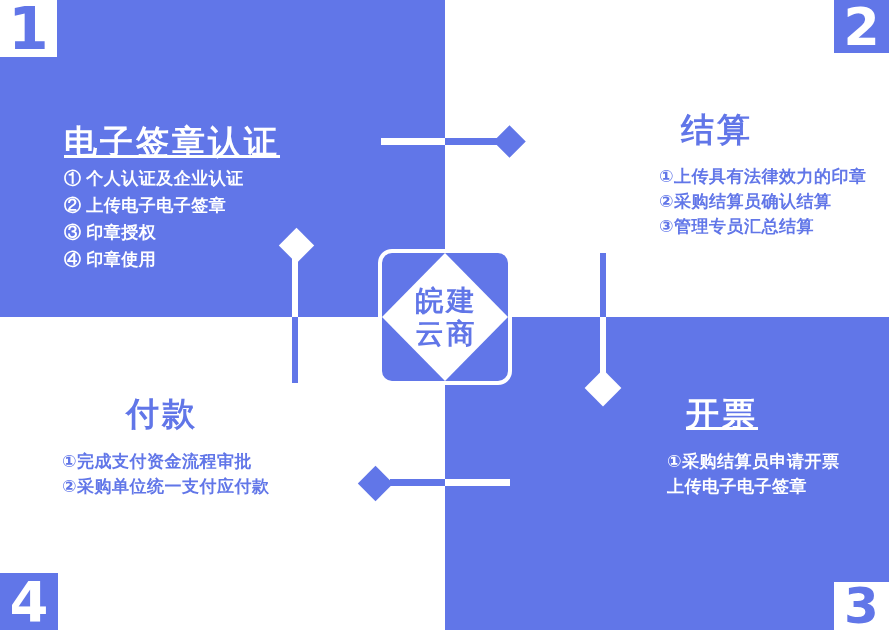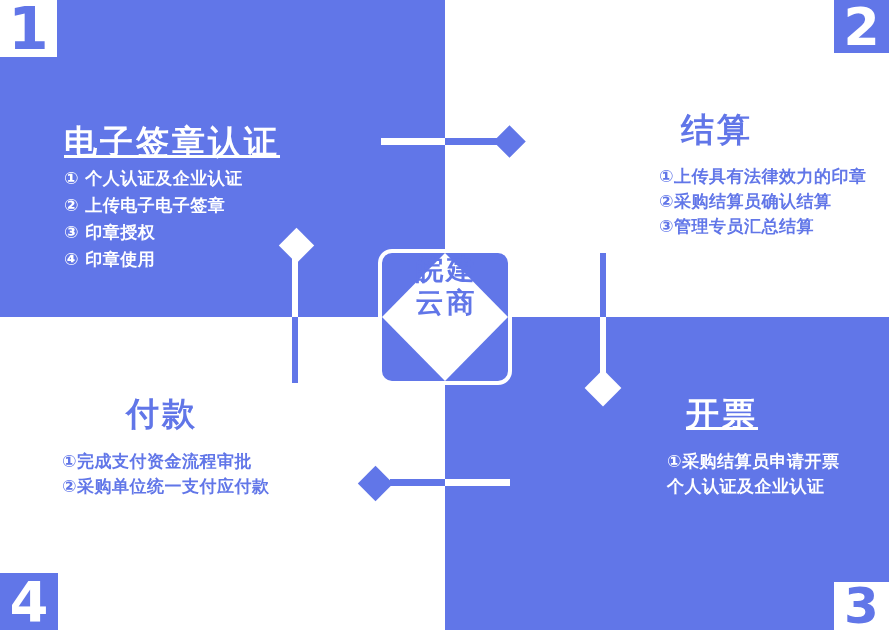--- a/index.html
+++ b/index.html
@@ -30,21 +30,21 @@
   .corner-4 { left: 0; top: 573px; width: 58px; height: 57px; background: var(--blue); color: var(--white); font-size: 56px; }
 
   
   .q-title { font-size: 33px; font-weight: 800; letter-spacing: 3px; line-height: 1.1; white-space: nowrap; }
   .q-title.on-blue { color: var(--white); text-decoration: underline; }
   .q-title.on-white { color: var(--blue); }
   .q-list { font-size: 17px; font-weight: 600; letter-spacing: 0.5px; white-space: nowrap; }
   .q-list.on-blue { color: var(--white); }
   .q-list.on-white { color: var(--blue); }
   .q-list .item { display: block; }
-  .lh27 .item { line-height: 27px; }
+  .lh27 .item { line-height: 27px; font-family: Liberation Serif, serif; }
   .lh25 .item { line-height: 25px; }
 
   .t-q1 { left: 64px; top: 124px; }
   .l-q1 { left: 64px; top: 165px; }
   .t-q2 { left: 681px; top: 112px; }
   .l-q2 { left: 631px; top: 164px; margin-left: 28px; }
   .t-q3 { left: 686px; top: 396px; }
   .l-q3 { left: 637px; top: 449px; margin-left: 30px; }
   .t-q4 { left: 126px; top: 396px; }
   .l-q4 { left: 62px; top: 449px; }
@@ -78,21 +78,21 @@
     border-radius: 14px;
   }
   .medallion-diamond {
     position: absolute; inset: 0;
     background: var(--white);
     clip-path: polygon(50% 0%, 100% 50%, 50% 100%, 0% 50%);
   }
   .medallion-text {
     position: absolute; inset: 0;
     display: flex; flex-direction: column;
-    align-items: center; justify-content: flex-start;
+    align-items: center; justify-content: center;
     color: var(--blue);
     font-size: 28px; font-weight: 700;
     line-height: 33px; letter-spacing: 3px;
     text-indent: 3px;
   }
 </style>
 </head>
 <body>
 
 <div class="canvas">
@@ -124,21 +124,21 @@
   <h2 class="abs q-title on-white t-q2">结算</h2>
   <div class="abs q-list on-white lh25 l-q2">
     <span class="item">①上传具有法律效力的印章</span>
     <span class="item">②采购结算员确认结算</span>
     <span class="item">③管理专员汇总结算</span>
   </div>
 
   <h2 class="abs q-title on-blue t-q3">开票</h2>
   <div class="abs q-list on-blue lh25 l-q3">
     <span class="item">①采购结算员申请开票</span>
-    <span class="item">个人认证及企业认证</span>
+    <span class="item">上传电子电子签章</span>
   </div>
 
   <h2 class="abs q-title on-white t-q4">付款</h2>
   <div class="abs q-list on-white lh25 l-q4">
     <span class="item">①完成支付资金流程审批</span>
     <span class="item">②采购单位统一支付应付款</span>
   </div>
 
   <div class="abs bar-white conn-a-white"></div>
   <div class="abs bar-blue conn-a-blue"></div>

